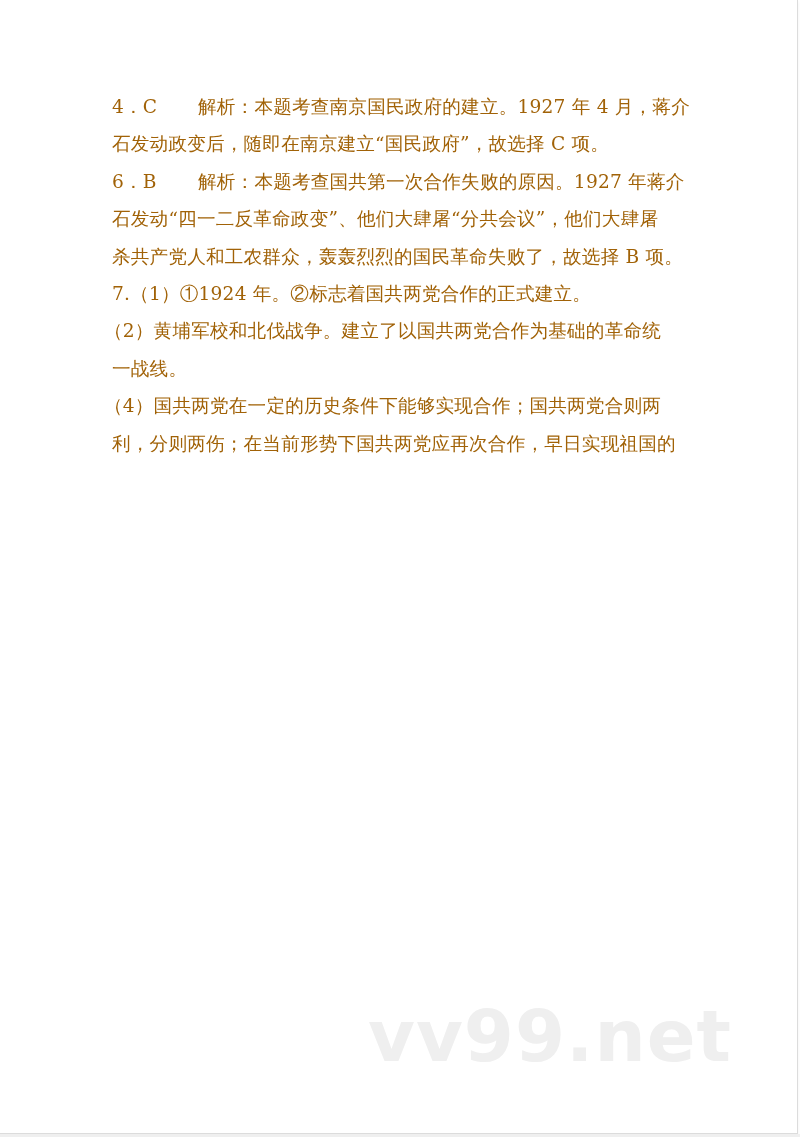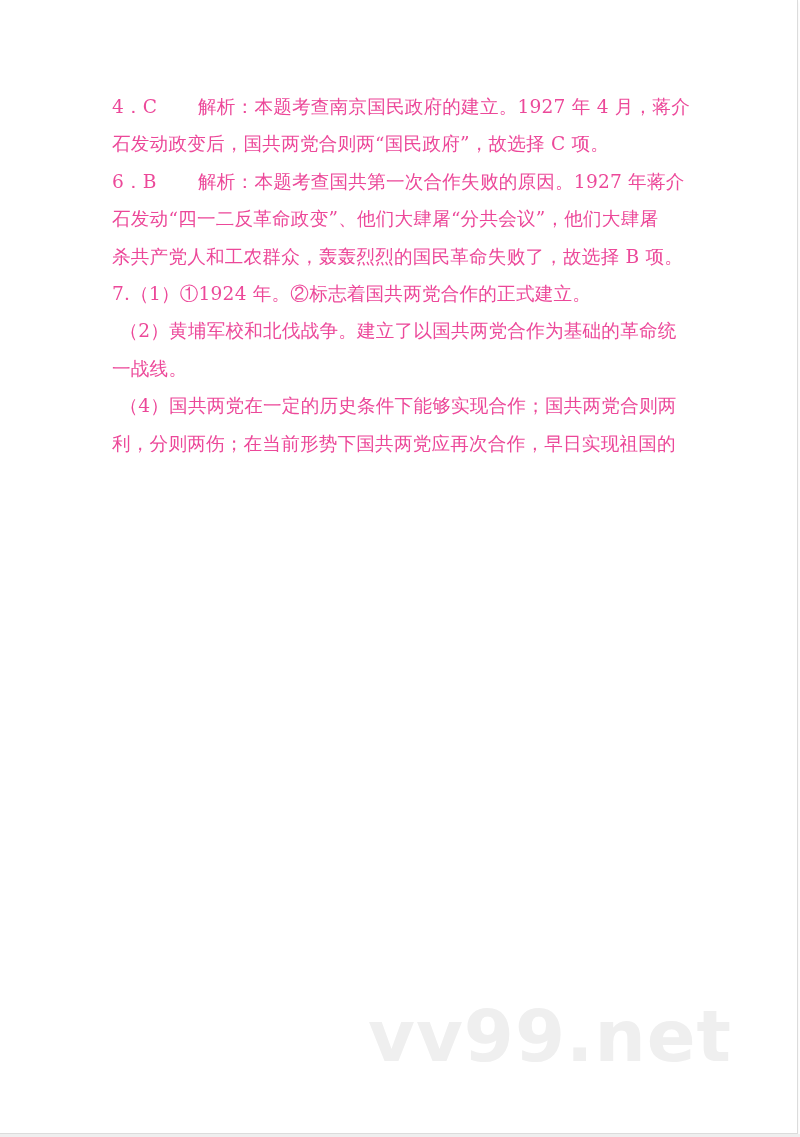--- a/index.html
+++ b/index.html
@@ -32,31 +32,30 @@
     height: 3px;
     background: #efefef;
   }
   .content {
     position: absolute;
     left: 112px;
     top: 88px;
     width: 580px;
     font-family: "DejaVu Serif", "Liberation Serif", serif;
     font-size: 18.6px;
-    color: #ec4899;
+    color: #a16207;
   }
   .line {
     height: 37.4px;
     line-height: 37.4px;
     white-space: nowrap;
     letter-spacing: 0.2px;
   }
   .line.indent {
     margin-left: -8px;
-    text-align: center;
   }
   .qnum {
     display: inline-block;
     width: 86px;
   }
   .watermark {
     position: absolute;
     left: 368px;
     top: 994px;
     font-family: "DejaVu Sans", "Liberation Sans", sans-serif;
@@ -71,21 +70,21 @@
 <body>
 
 <div class="page">
 
   <div class="content">
 
     <div>
       <div class="line">
         <span class="qnum">4．C</span><span>解析：本题考查南京国民政府的建立。1927 年 4 月，蒋介</span>
       </div>
-      <div class="line">石发动政变后，国共两党合则两“国民政府”，故选择 C 项。</div>
+      <div class="line">石发动政变后，随即在南京建立“国民政府”，故选择 C 项。</div>
     </div>
 
 
     <div>
       <div class="line">
         <span class="qnum">6．B</span><span>解析：本题考查国共第一次合作失败的原因。1927 年蒋介</span>
       </div>
       <div class="line">石发动“四一二反革命政变”、他们大肆屠“分共会议”，他们大肆屠</div>
       <div class="line">杀共产党人和工农群众，轰轰烈烈的国民革命失败了，故选择 B 项。</div>
     </div>

